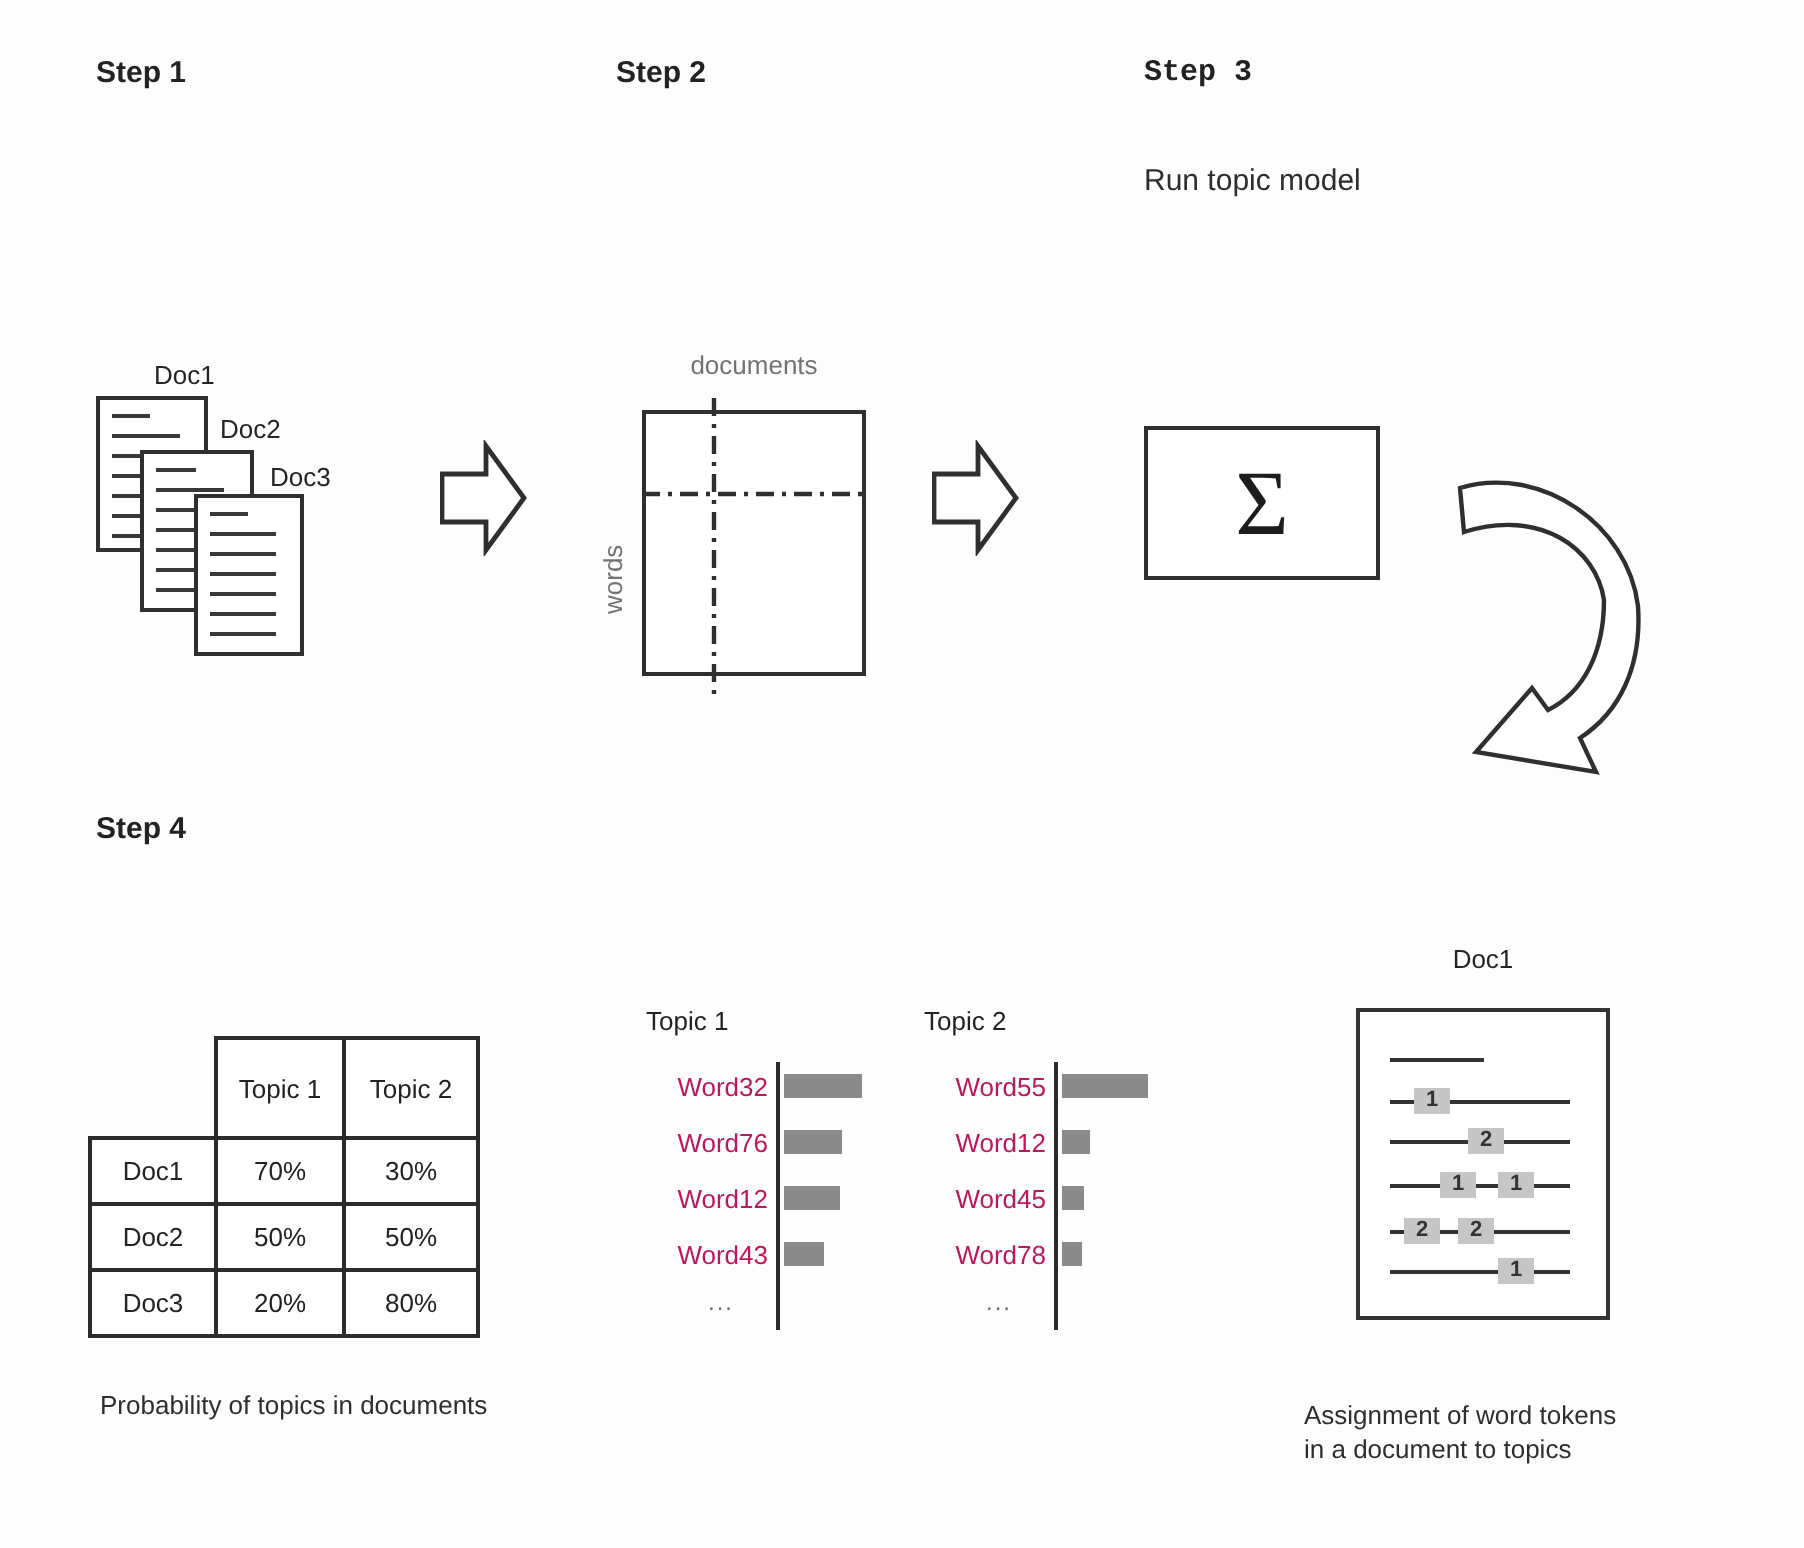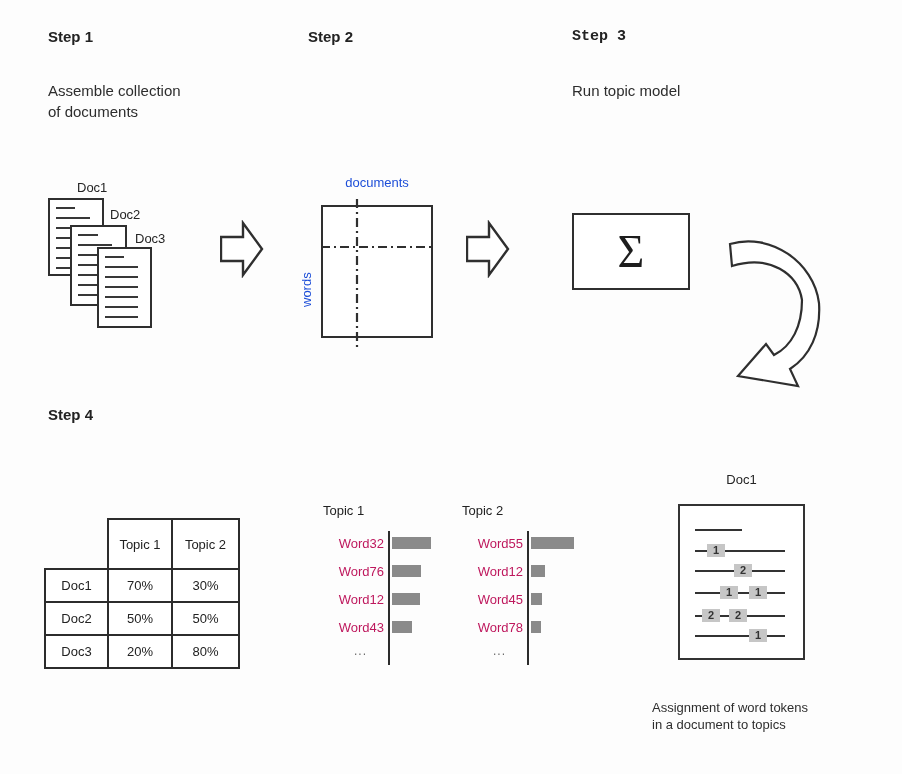--- a/index.html
+++ b/index.html
@@ -11,21 +11,21 @@
   .step-title{font-size:15px;font-weight:700;color:#222;}
   .step-desc{font-size:15px;line-height:21px;color:#2d2d2d;white-space:pre-line;}
   
   .docrect{position:absolute;background:#fff;border:2px solid #2f2f2f;box-sizing:border-box;padding:7px 6px 0 6px;}
   .docrect .tline{height:2px;background:#383838;margin-bottom:8px;}
   .tline.short{width:48%;}
   .tline.long{width:84%;}
   .doclabel{position:absolute;font-size:13px;color:#242424;}
   
   .matrixbox{position:absolute;border:2px solid #2f2f2f;background:#fff;box-sizing:border-box;}
-  .axis-label{font-size:13px;color:#1d4ed8;}
+  .axis-label{font-size:13px;color:#737373;}
   .vert-label{writing-mode:vertical-rl;transform:rotate(180deg);}
   
   .sigmabox{position:absolute;border:2px solid #2f2f2f;background:#fff;box-sizing:border-box;
     display:flex;align-items:center;justify-content:center;}
   .sigma{font-family:"Liberation Serif","DejaVu Serif",serif;font-size:46px;color:#1d1d1d;line-height:1;}
   
   .prob-table{border-collapse:collapse;table-layout:fixed;}
   .prob-table th,.prob-table td{
     border:2px solid #2c2c2c;font-weight:400;font-size:13px;color:#222;
     text-align:center;vertical-align:middle;padding:0;background:#fff;
@@ -47,22 +47,20 @@
   .aline{position:absolute;height:2px;background:#333;}
   .token{position:absolute;width:18px;height:13px;background:#c6c6c6;color:#333;
     font-size:11px;font-weight:700;text-align:center;line-height:13px;}
 </style>
 </head>
 <body>
 
 <div id="canvas">
 
   <div class="abs step-title" style="left:32px;top:28px;margin-left:16px;">Step 1</div>
-  <div class="abs step-desc" style="left:48px;top:80px;">Assemble collection
-of documents</div>
   <div class="abs step-title" style="left:308px;top:28px;">Step 2</div>
   <div class="abs step-title" style="left:572px;top:28px;font-family:Liberation Mono, monospace;">Step 3</div>
   <div class="abs step-desc" style="left:572px;top:80px;">Run topic model</div>
 
   <div class="doclabel" style="left:77px;top:180px;z-index:1;">Doc1</div>
   <div class="docrect" style="left:48px;top:198px;width:56px;height:78px;z-index:1;">
     <div class="tline short"></div>
       <div class="tline long"></div>
       <div class="tline long"></div>
     <div class="tline long"></div>
@@ -143,20 +141,21 @@
       <td>50%</td>
       <td>50%</td>
     </tr>
     <tr>
       <td>Doc3</td>
       <td>20%</td>
       <td>80%</td>
     </tr>
   </tbody>
     </table>
+  <div class="abs caption" style="left:50px;top:694px;">Probability of topics in documents</div>
 
   <div class="wchart" style="left:318px;top:500px;">
     <div class="wtitle">Topic 1</div>
     <div class="waxis"></div>
     <div class="wlabel" style="top:36px;">Word32</div>
     <div class="wbar" style="top: 37px; width: 39px;"></div>
     <div class="wlabel" style="top:64px;">Word76</div>
     <div class="wbar" style="top: 65px; width: 29px;"></div>
     <div class="wlabel" style="top:92px;">Word12</div>
     <div class="wbar" style="top: 93px; width: 28px;"></div>

